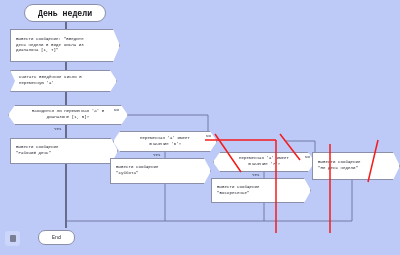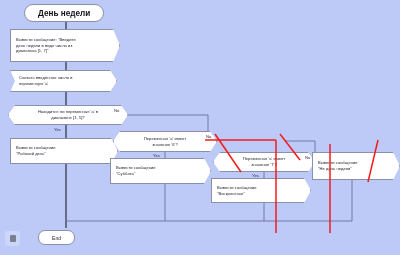--- a/index.html
+++ b/index.html
@@ -12,20 +12,21 @@
     background: #bdc9f7;
     font-family: "Liberation Sans", sans-serif;
     overflow: hidden;
     position: relative;
   }
   #canvas {
     position: absolute;
     left: 0; top: 0;
     width: 400px;
     height: 255px;
+    font-family: Liberation Mono, monospace;
   }
   .layer {
     position: absolute;
     left: 0; top: 0;
     width: 400px;
     height: 255px;
   }
   
   .node {
     position: absolute;

